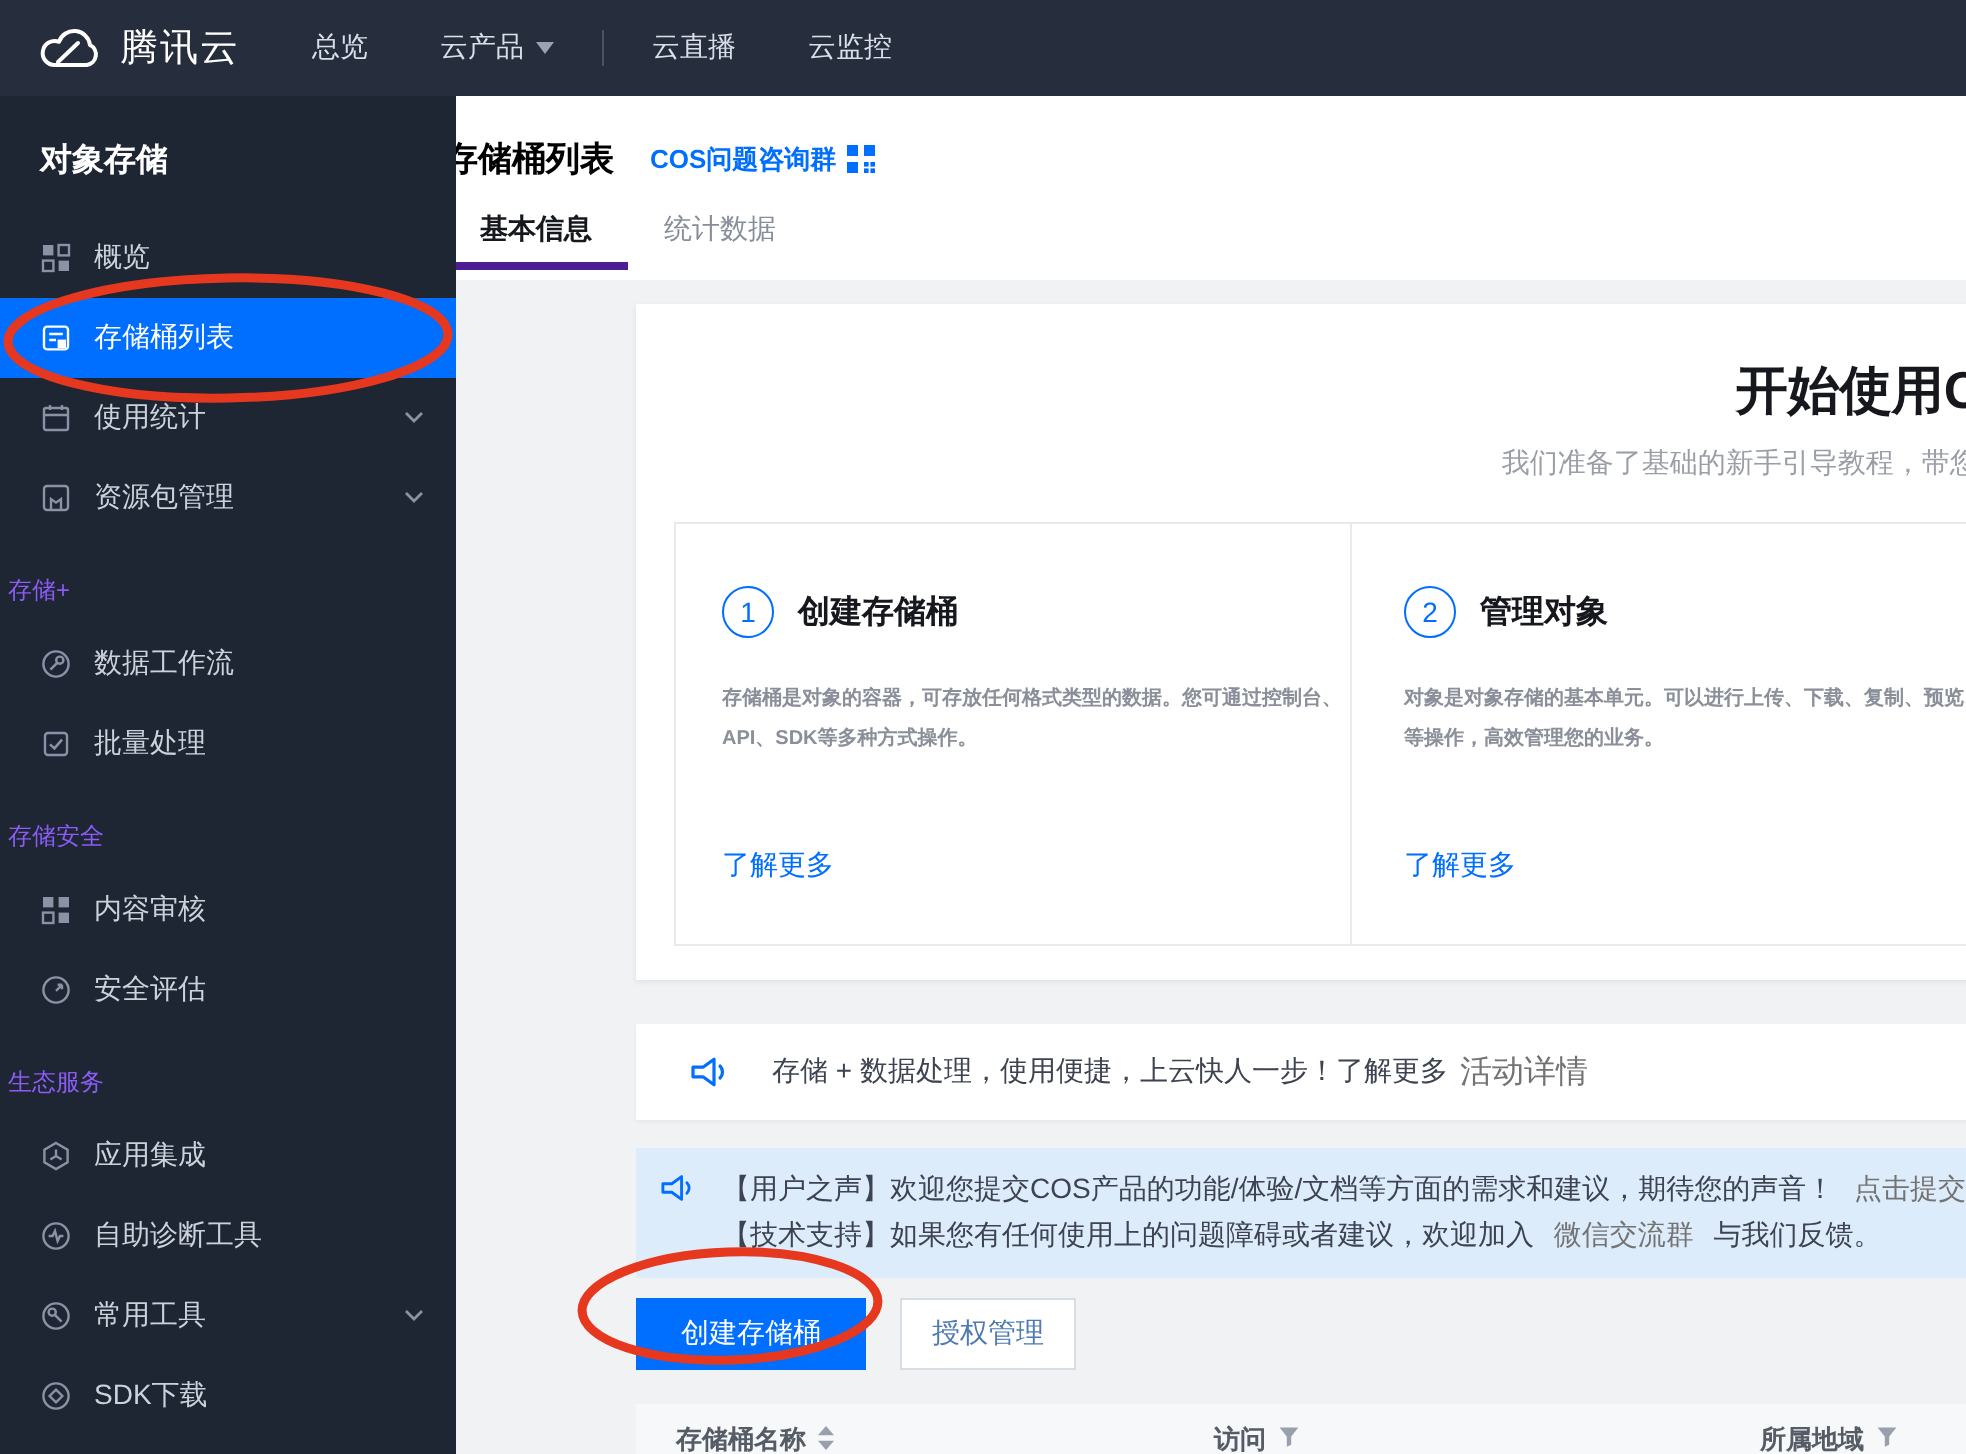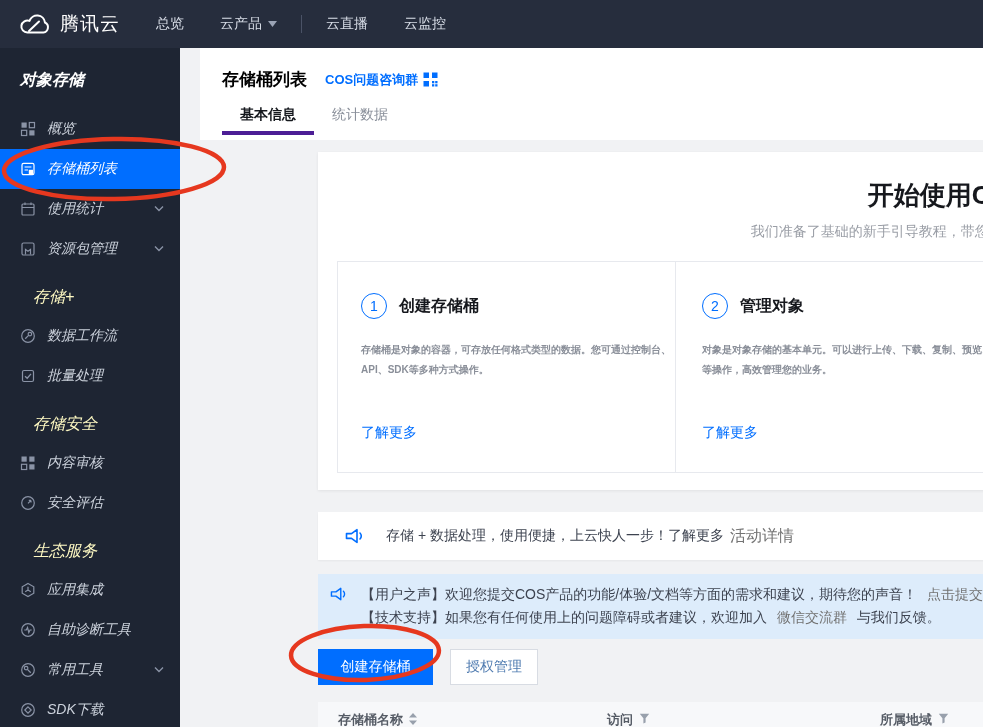--- a/index.html
+++ b/index.html
@@ -12,30 +12,30 @@
   .topbar{position:absolute;left:0;top:0;width:983px;height:48px;background:#262d3d;
     display:flex;align-items:center;z-index:10;}
   .logo{display:flex;align-items:center;margin-left:18px;cursor:pointer;}
   .logo svg{display:block;}
   .brand{color:#fff;font-size:19px;font-weight:normal;margin-left:8px;letter-spacing:1px;}
   .tnav{color:#d9dee8;font-size:14px;margin-left:36px;cursor:pointer;display:flex;align-items:center;}
   .tnav .caret{margin-left:6px;display:inline-flex;}
   .tdivider{width:1px;height:18px;background:#4a5266;margin-left:24px;}
   .tnav.after-div{margin-left:24px;}
   
-  .sidebar{position:absolute;left:0;top:48px;width:180px;height:679px;background:#1e2533;z-index:5;font-style:italic;}
+  .sidebar{position:absolute;left:0;top:48px;width:228px;height:679px;background:#1e2533;z-index:5;}
   .side-title{color:#fff;font-size:16px;font-weight:bold;padding:22px 0 18px 20px;}
   .side-item{height:40px;display:flex;align-items:center;padding-left:20px;position:relative;
     color:#ccd2dc;font-size:14px;cursor:pointer;}
   .side-item .sicon{width:16px;height:16px;display:inline-flex;color:#8a93a6;}
   .side-item .slabel{margin-left:11px;}
   .side-item.active{background:#006eff;color:#ffffff;}
   .side-item.active .sicon{color:#ffffff;}
   .side-item .chev{position:absolute;right:16px;top:16px;color:#8a93a6;display:inline-flex;}
-  .side-group{color:#fef9c3;font-size:16px;padding:18px 0 8px 33px;}
+  .side-group{color:#8b5cf6;font-size:12px;padding:18px 0 8px 4px;}
   
   .main-header{position:absolute;left:200px;top:48px;width:783px;height:92px;background:#ffffff;z-index:4;}
   .title-row{display:flex;align-items:center;padding:20px 0 0 22px;}
   .page-title{font-size:17px;font-weight:bold;color:#000;}
   .qq-link{display:flex;align-items:center;margin-left:18px;color:#006eff;font-size:13px;
     font-weight:bold;cursor:pointer;text-decoration:none;}
   .qq-link .qr{margin-left:5px;display:inline-flex;}
   .tabs{display:flex;margin:13px 0 0 22px;}
   .tab{padding:0 18px;font-size:14px;color:#888e99;height:27px;line-height:20px;cursor:pointer;
     border-bottom:3px solid transparent;}

